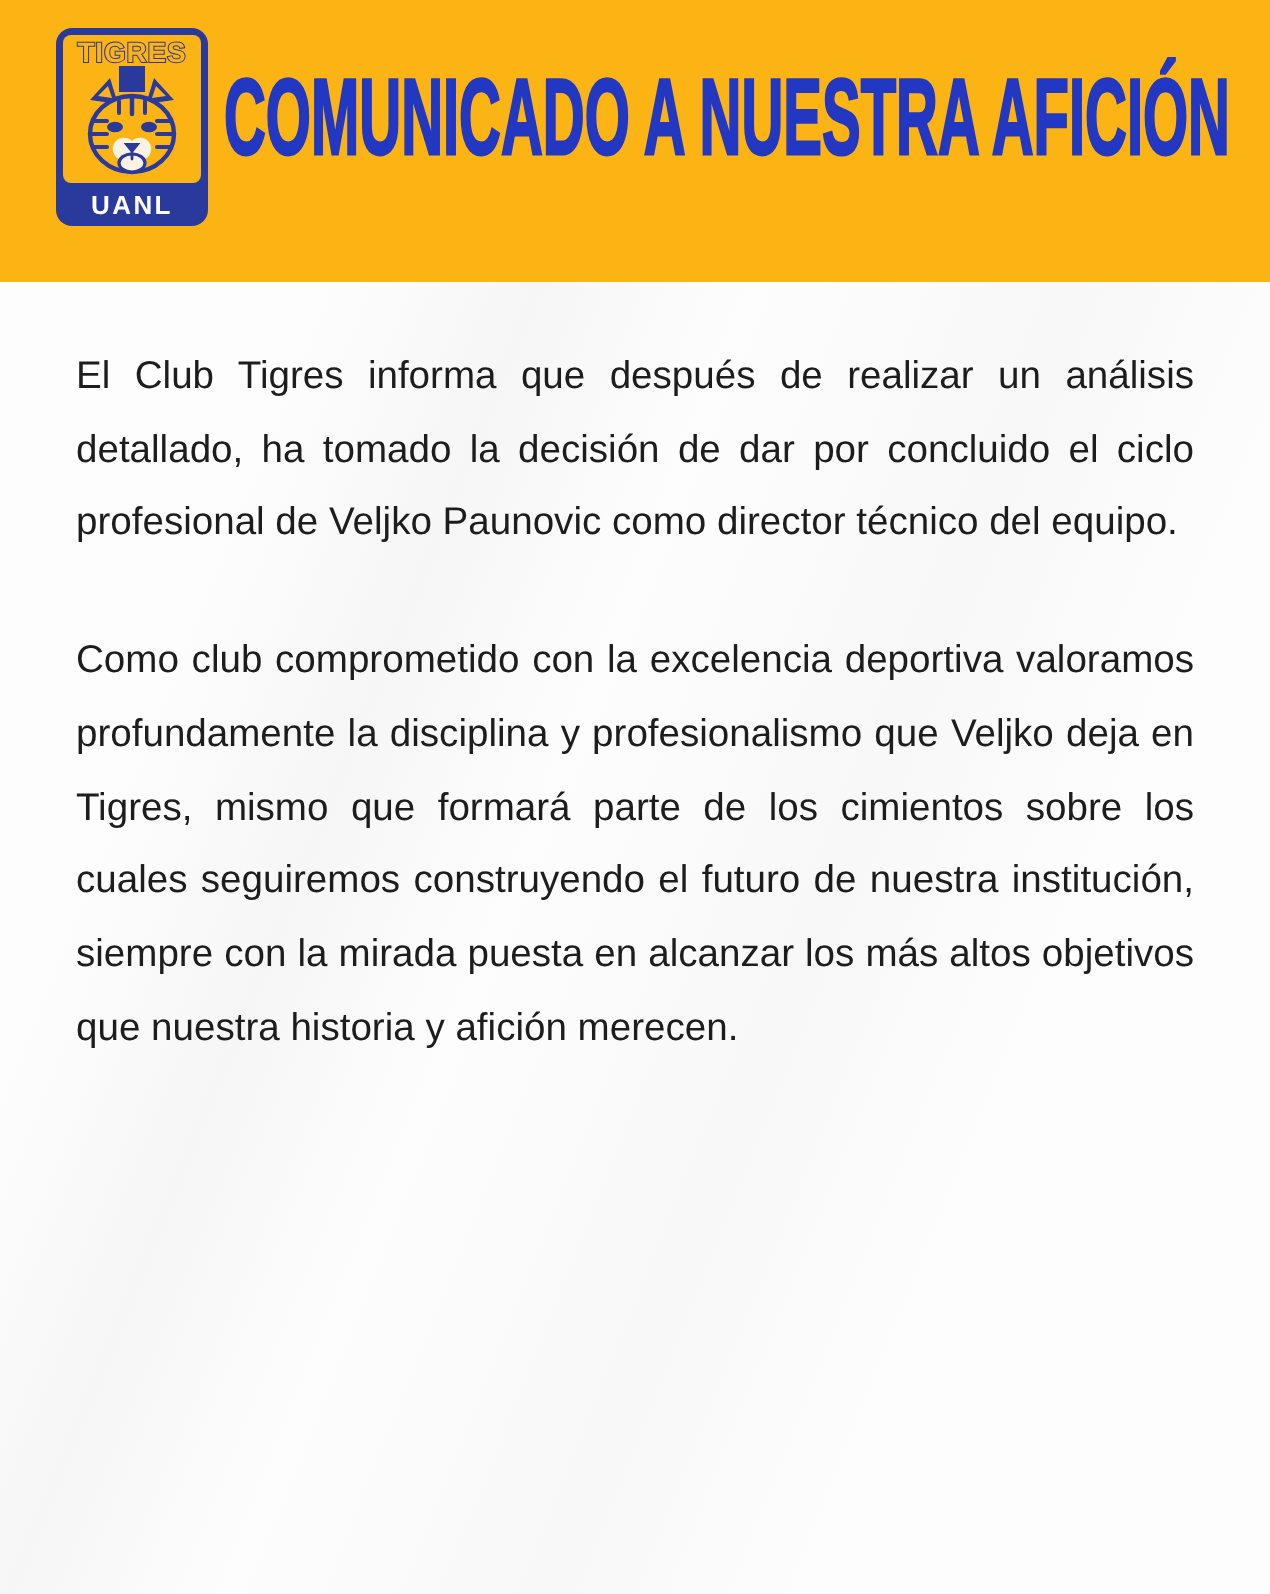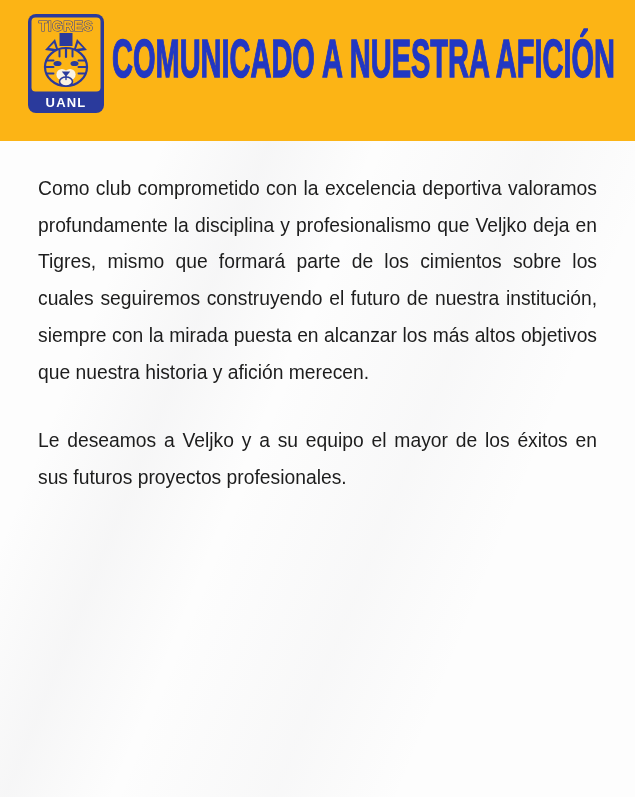--- a/index.html
+++ b/index.html
@@ -127,17 +127,17 @@
       </g>
       <text class="logo-bottom-text" x="38" y="93" text-anchor="middle">UANL</text>
     </svg>
 
     <svg class="title-svg" viewBox="0 0 506 58" aria-hidden="true">
       <text class="title-text" x="0" y="47" textLength="503" lengthAdjust="spacingAndGlyphs">COMUNICADO A NUESTRA AFICIÓN</text>
     </svg>
   </header>
 
   <main class="statement">
+    <p>El Club Tigres informa que después de realizar un análisis detallado, ha tomado la decisión de dar por concluido el ciclo profesional de Veljko Paunovic como director técnico del equipo.</p>
     <p>Como club comprometido con la excelencia deportiva valoramos profundamente la disciplina y profesionalismo que Veljko deja en Tigres, mismo que formará parte de los cimientos sobre los cuales seguiremos construyendo el futuro de nuestra institución, siempre con la mirada puesta en alcanzar los más altos objetivos que nuestra historia y afición merecen.</p>
-    <p>Le deseamos a Veljko y a su equipo el mayor de los éxitos en sus futuros proyectos profesionales.</p>
   </main>
 
 </div>
 
 </body></html>

